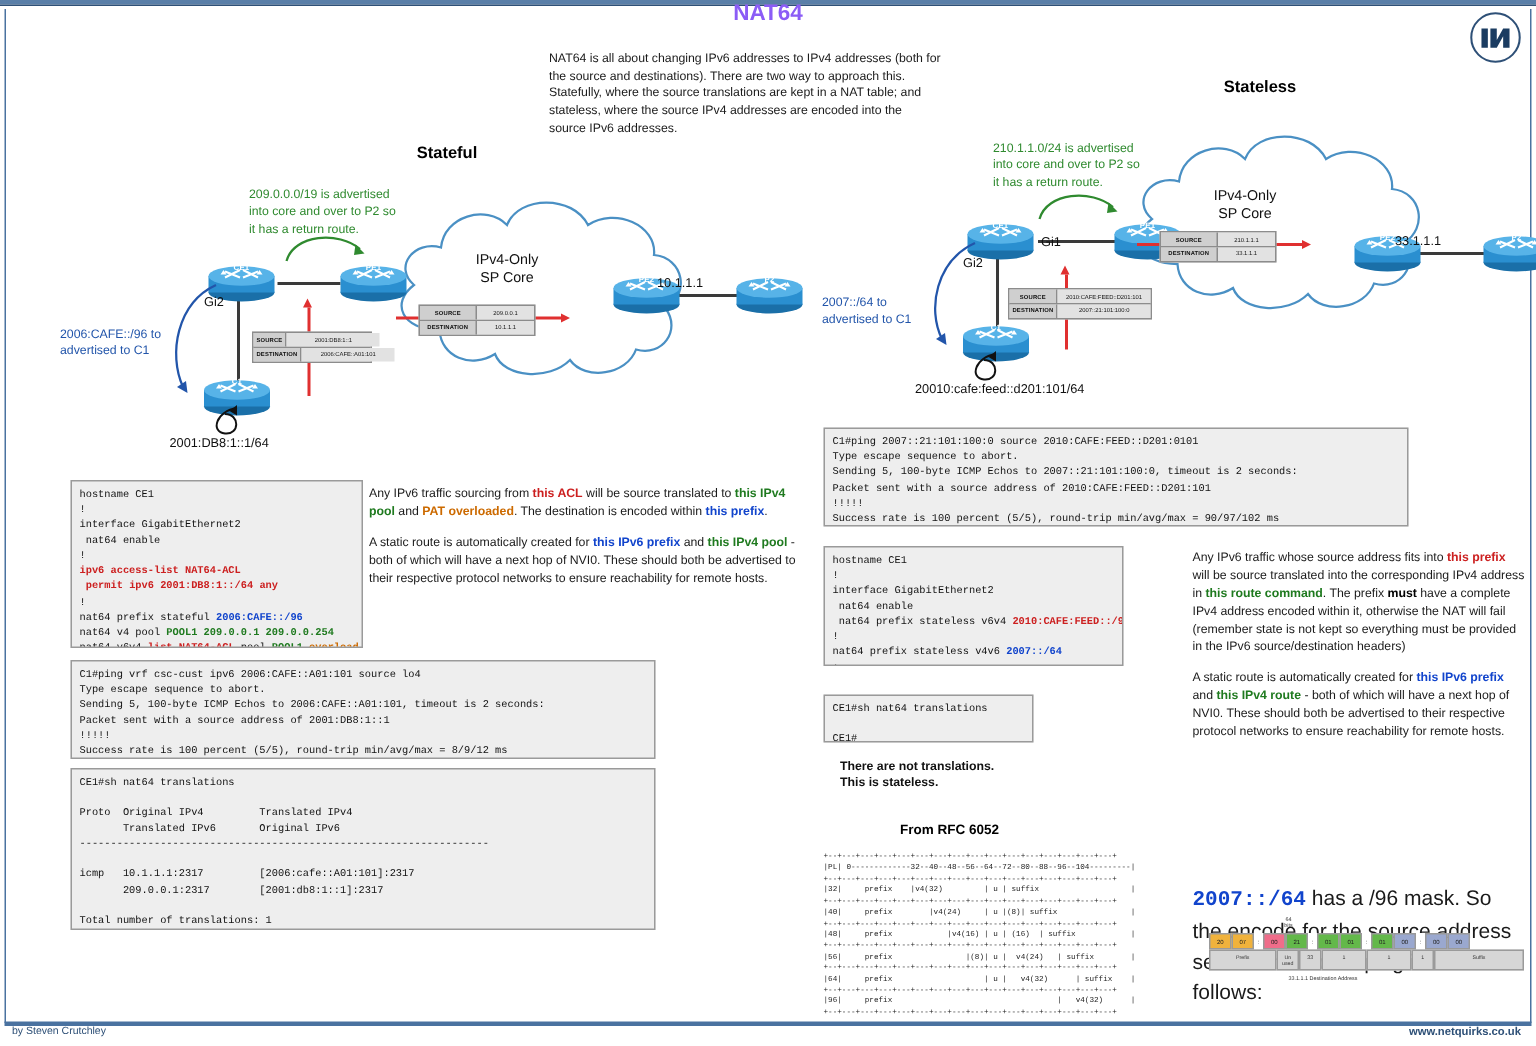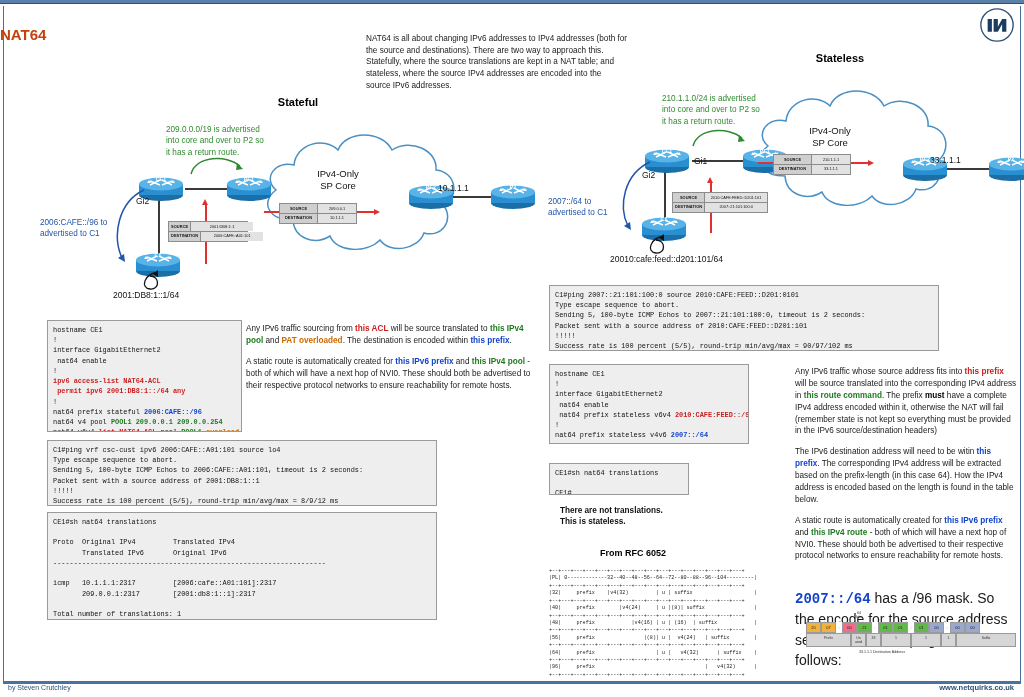--- a/index.html
+++ b/index.html
@@ -9,22 +9,22 @@
     background:#ffffff;
     font-family:"Liberation Sans", sans-serif;
     overflow:hidden;
   }
   .page-rule-top { position:absolute; left:0; top:0; width:1024px; height:3px; background:#5a7fa8; }
   .page-rule-top2 { position:absolute; left:0; top:3px; width:1024px; height:1px; background:#2e5077; }
   .page-border { position:absolute; left:3px; top:6px; width:1018px; height:676px; border:1px solid #4a72a0; border-top:none; }
 
   
   #doc-title {
-    position:absolute; left:0; top:26px; width:1024px; 
-    font-size:15px; font-weight:bold; color:#c2410c;
+    position:absolute; left:0; top:0; width:1024px; text-align:center;
+    font-size:15px; font-weight:bold; color:#8b5cf6;
   }
   #intro-para {
     position:absolute; left:366px; top:33px; width:262px;
     font-size:8.2px; line-height:1.42; color:#1a1a1a;
   }
 
   
   #logo { position:absolute; right:10px; top:8px; width:34px; height:34px; }
 
   
@@ -428,21 +428,20 @@
 
 CE1#</div>
 
 <div class="note" style="left:560px; top:505px; width:180px;">
   <span>There are not translations.</span><br>
   <span>This is stateless.</span>
 </div>
 
 <div class="prose" style="left:795px; top:366px; width:222px;">
   <p>Any IPv6 traffic whose source address fits into <span class="r">this prefix</span> will be source translated into the corresponding IPv4 address in <span class="g">this route command</span>. The prefix <strong>must</strong> have a complete IPv4 address encoded within it, otherwise the NAT will fail (remember state is not kept so everything must be provided in the IPv6 source/destination headers)</p>
-  <p>The IPv6 destination address will need to be witin <span class="b">this prefix</span>. The corresponding IPv4 address will be extracted based on the prefix-length (in this case 64). How the IPv4 address is encoded based on the length is found in the table below.</p>
   <p>A static route is automatically created for <span class="b">this IPv6 prefix</span> and <span class="g">this IPv4 route</span> - both of which will have a next hop of NVI0. These should both be advertised to their respective protocol networks to ensure reachability for remote hosts.</p>
 </div>
 
 <div id="rfc-title">From RFC 6052</div>
 <div id="rfc-table">+--+---+---+---+---+---+---+---+---+---+---+---+---+---+---+---+
 |PL| 0-------------32--40--48--56--64--72--80--88--96--104---------|
 +--+---+---+---+---+---+---+---+---+---+---+---+---+---+---+---+
 |32|     prefix    |v4(32)         | u | suffix                    |
 +--+---+---+---+---+---+---+---+---+---+---+---+---+---+---+---+
 |40|     prefix        |v4(24)     | u |(8)| suffix                |

